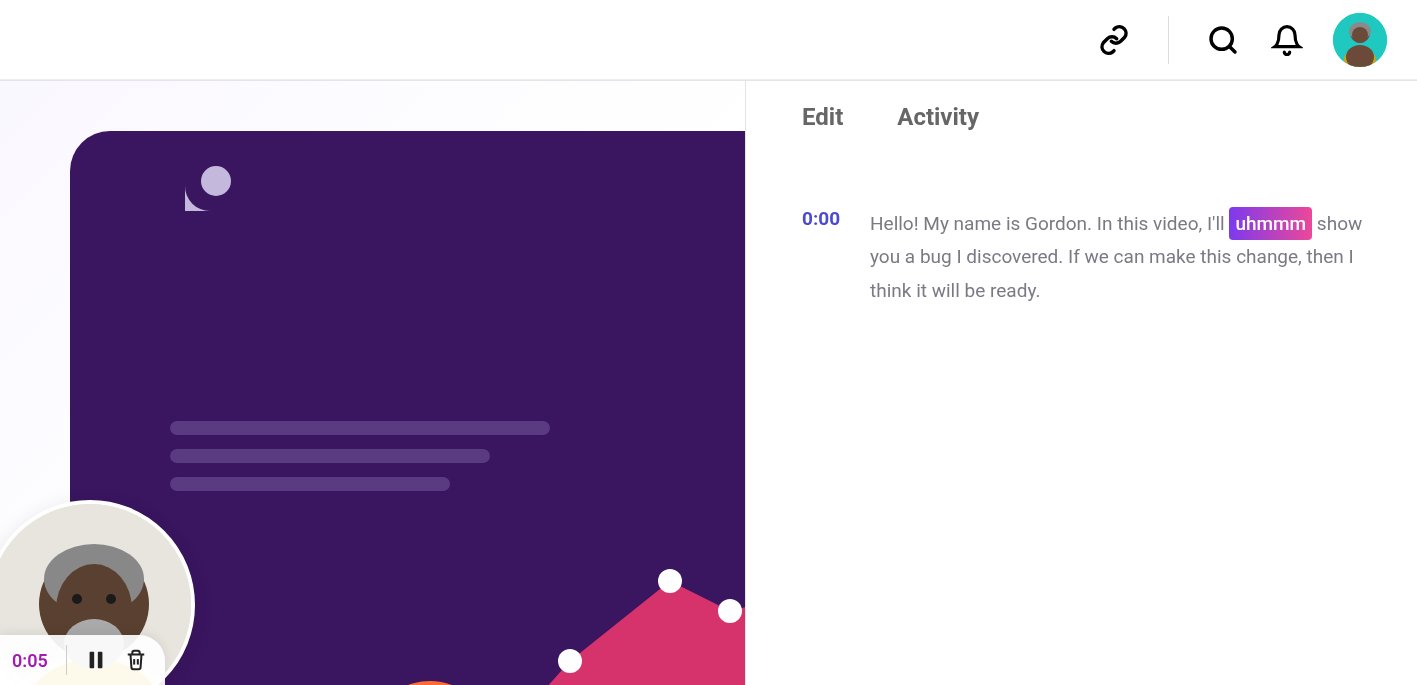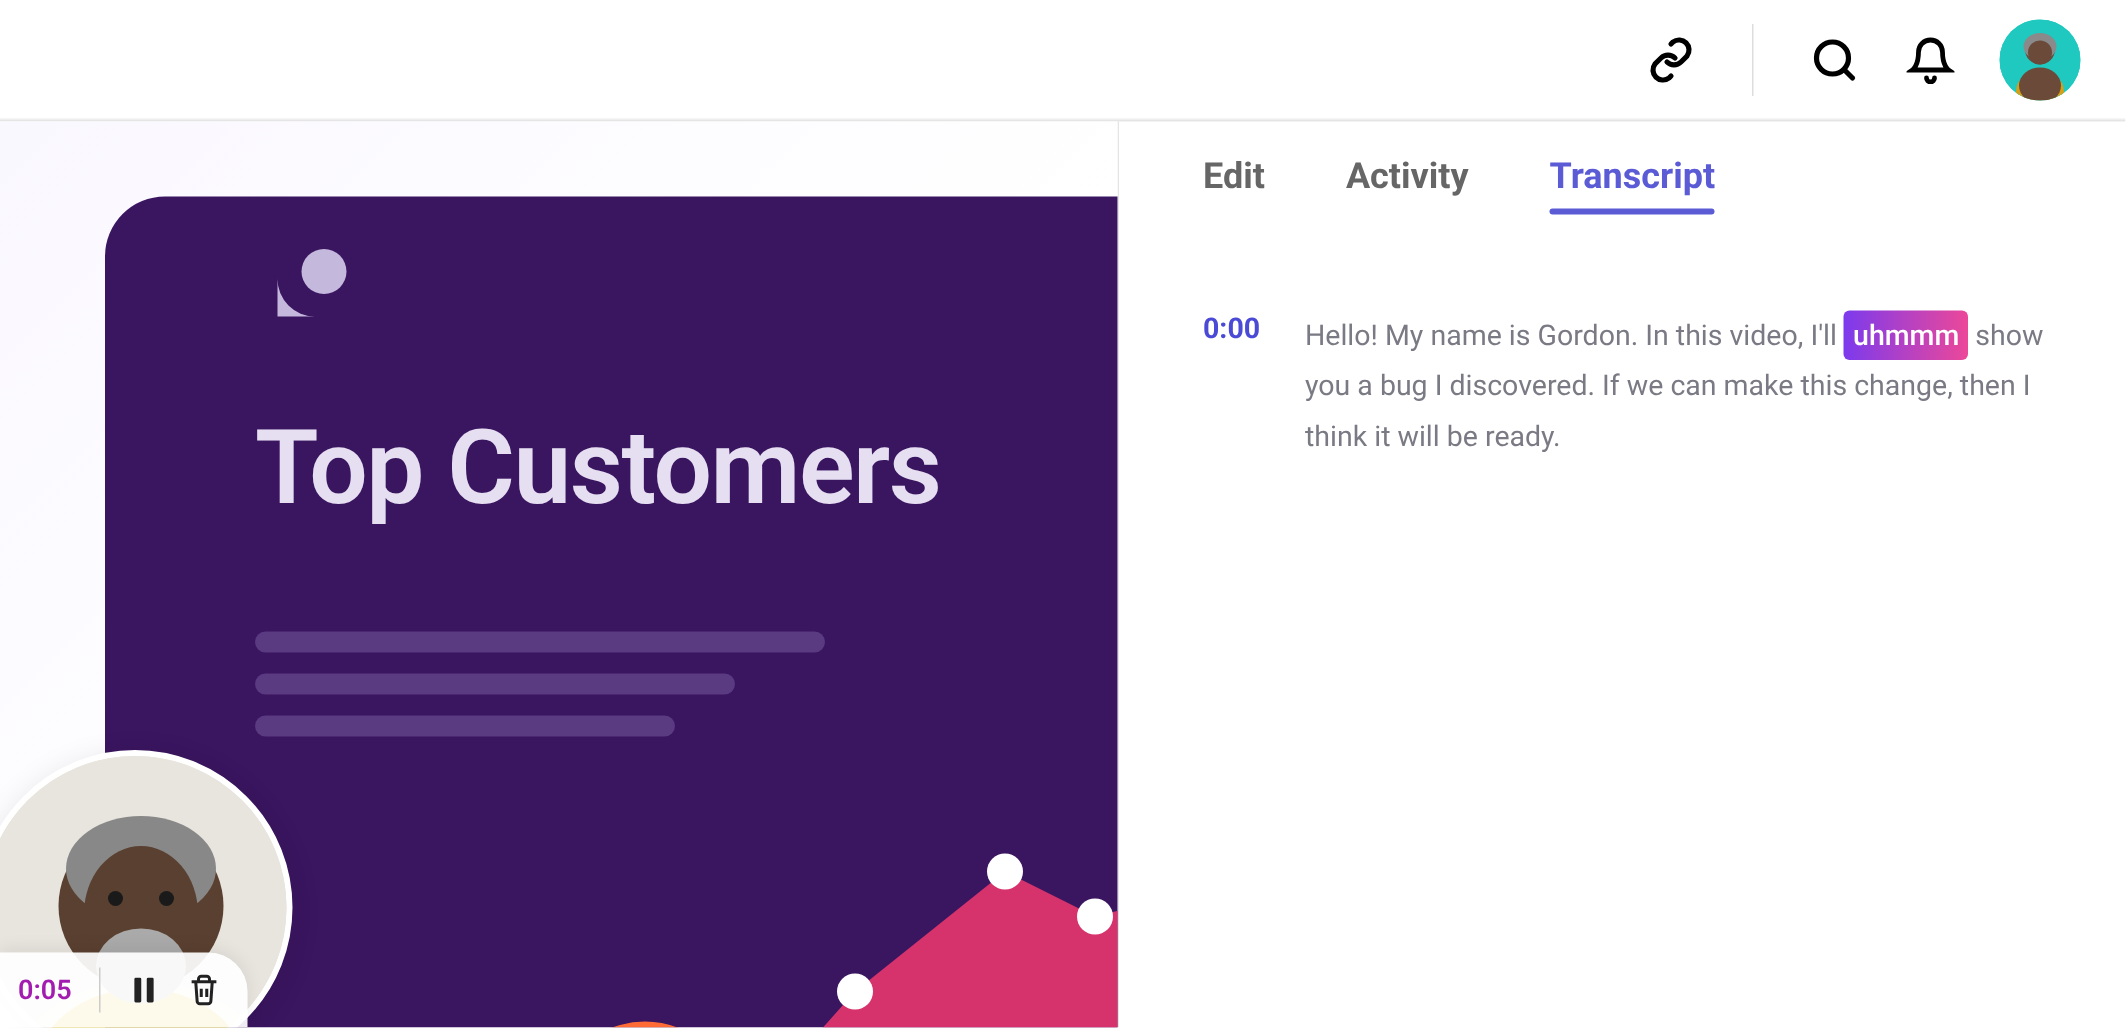--- a/index.html
+++ b/index.html
@@ -247,21 +247,20 @@
 
 <div class="main">
   <div class="video-pane">
     <div class="slide">
       <div class="slide-logo">
         <svg width="70" height="70" viewBox="0 0 70 70">
           <circle cx="46" cy="20" r="15" fill="#c4b8dc"></circle>
           <path d="M 15 25 A 25 25 0 0 0 40 50 L 15 50 Z" fill="#c4b8dc"></path>
         </svg>
       </div>
-      <div class="slide-title">Top Customers</div>
       <div class="slide-bars">
         <div class="slide-bar" style="width:380px"></div>
         <div class="slide-bar" style="width:320px"></div>
         <div class="slide-bar" style="width:280px"></div>
       </div>
       <div class="chart">
         <svg width="600" height="280" viewBox="0 0 600 280">
           <path d="M 0 200 L 80 230 L 160 160 L 240 180 L 320 210 L 400 120 L 500 40 L 560 70 L 600 60 L 600 280 L 0 280 Z" fill="#d6336c"></path>
           <circle cx="80" cy="230" r="12" fill="#fff"></circle>
           <circle cx="160" cy="160" r="12" fill="#fff"></circle>
@@ -307,21 +306,20 @@
           <line x1="14" y1="11" x2="14" y2="17"></line>
         </svg>
       </div>
     </div>
   </div>
 
   <div class="side-panel">
     <div class="tabs">
       <div class="tab">Edit</div>
       <div class="tab">Activity</div>
-      <div class="tab active">Transcript</div>
     </div>
 
     <div class="segment">
       <div class="timestamp">0:00</div>
       <div class="segment-text"><span>Hello! My name is Gordon. In this video, I'll </span><span class="highlight">uhmmm</span><span> show you a bug I discovered. If we can make this change, then I think it will be ready.</span></div>
     </div>
 
 
   </div>
 </div>

